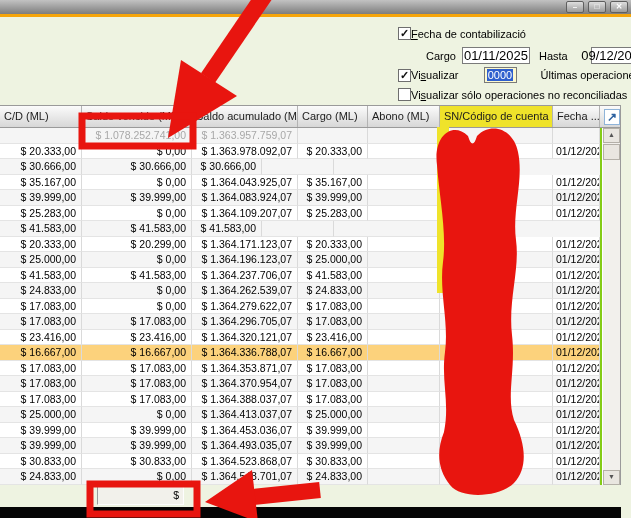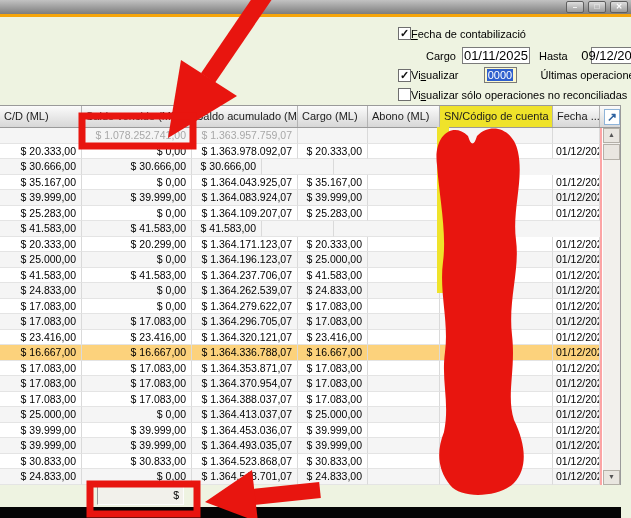--- a/index.html
+++ b/index.html
@@ -34,21 +34,21 @@
     font-size:13px;display:flex;align-items:center;justify-content:center;}
   .desde-field{width:68px;margin-left:6px;}
   .hasta-label{margin-left:9px;}
   .hasta-field{width:46px;margin-left:23px;}
   .numfield{width:33px;height:16px;margin-left:25px;background:#fdf9cf;border:1px solid #7a7a7a;
     box-sizing:border-box;font-size:11px;display:flex;align-items:center;justify-content:center;}
   .sel{background:var(--sel-blue);color:#fff;padding:0 1px;}
   .ultimas{margin-left:24px;text-align:right;}
 
   
-  .grid{position:absolute;top:105px;left:0;width:620px;height:379px;background:#fca5a5;
+  .grid{position:absolute;top:105px;left:0;width:620px;height:379px;background:#84cc16;
     border-top:1px solid #9a9a9a;border-right:1px solid #9a9a9a;box-sizing:content-box;}
   .ghead{display:flex;height:22px;background:linear-gradient(#fbfbfb,#d7d7d7);
     border-bottom:1px solid #9a9a9a;box-sizing:border-box;}
   .hcell{box-sizing:border-box;border-right:1px solid #b3b3b3;font-size:11px;color:#1c1c1c;
     line-height:20px;padding-left:4px;white-space:nowrap;overflow:hidden;}
   .hcell.ysel{background:var(--ann-yellow);}
   .c0{width:82px;}.c1{width:110px;}.c2{width:106px;}.c3{width:70px;}
   .c4{width:72px;}.c5{width:113px;}.c6{width:47px;}
   .hicon{width:20px;display:flex;align-items:center;justify-content:center;border-right:none;}
   .expand-box{width:16px;height:16px;border:1px solid #8fb4d9;background:#fff;color:#2e62a0;

